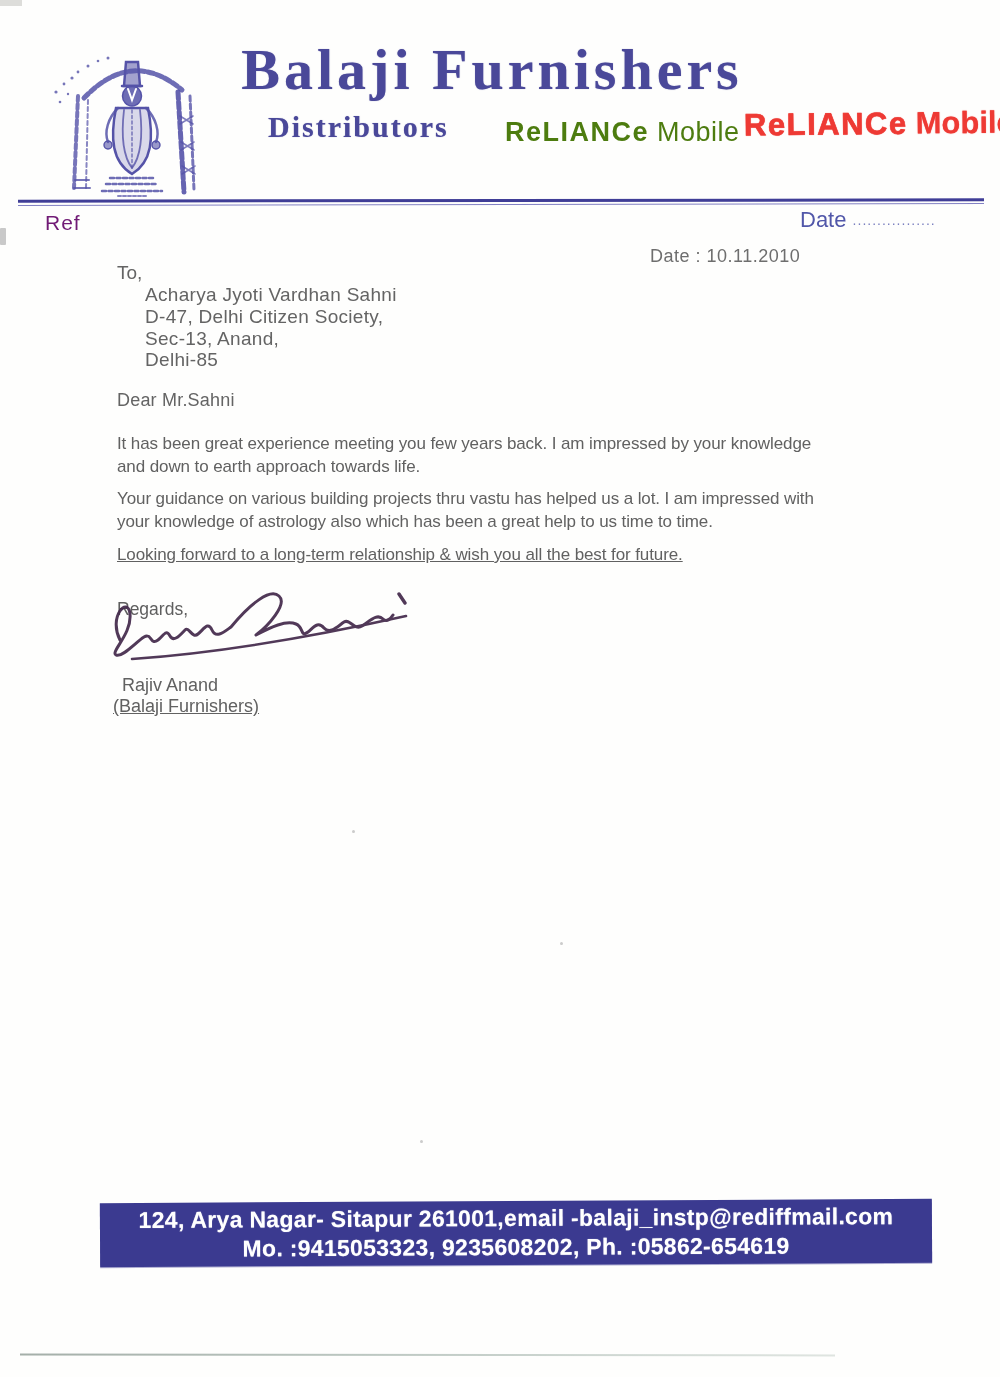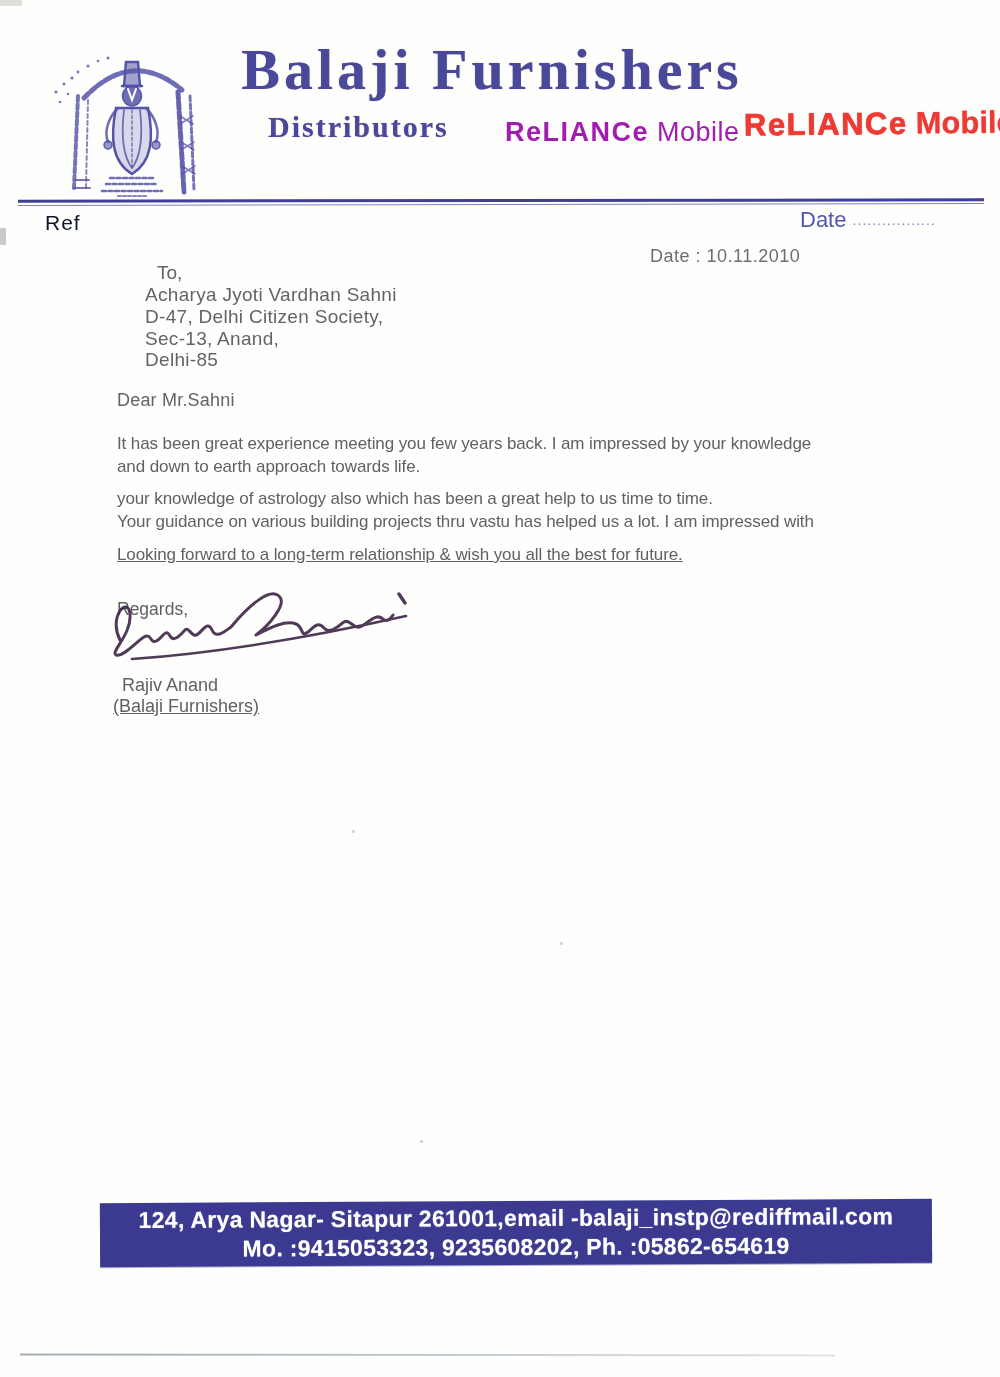--- a/index.html
+++ b/index.html
@@ -17,41 +17,41 @@
     text-shadow:0 0 1px rgba(74,72,153,.55);
   }
   .subtitle{
     position:absolute;left:268px;top:110px;
     font-family:Liberation Serif, serif;font-weight:700;font-size:30px;
     color:#4a4899;letter-spacing:2px;white-space:nowrap;
     text-shadow:0 0 1px rgba(74,72,153,.5);
   }
   .reliance-blue{
     position:absolute;left:505px;top:117px;white-space:nowrap;
-    color:#a21caf;font-size:27px;letter-spacing:.5px;
+    color:#4d7c0f;font-size:27px;letter-spacing:.5px;
   }
   .reliance-blue .rel{font-weight:700;letter-spacing:1.5px;}
   .reliance-blue .mob{font-weight:400;margin-left:8px;}
   .reliance-red{
     position:absolute;left:744px;top:106px;white-space:nowrap;
     color:#ee3a34;font-size:31px;transform:rotate(-.6deg);
     text-shadow:0 0 1px rgba(238,58,52,.8);
   }
   .reliance-red .rel{font-weight:700;letter-spacing:1.5px;-webkit-text-stroke:.6px #ee3a34;}
   .reliance-red .mob{font-weight:700;margin-left:8px;}
   .header-rule{position:absolute;left:18px;top:199px;width:966px;height:3px;background:#403e97;transform:rotate(-.08deg);}
   .header-rule2{position:absolute;left:18px;top:204px;width:966px;height:1px;background:#5a58b0;opacity:.75;transform:rotate(-.12deg);}
   
-  .ref-label{position:absolute;left:45px;top:211px;font-size:21px;color:#0f172a;letter-spacing:1px;}
+  .ref-label{position:absolute;left:45px;top:211px;font-size:21px;color:#701a75;letter-spacing:1px;}
   .date-label{position:absolute;left:800px;top:207px;font-size:22px;color:#5157a9;white-space:nowrap;}
   .date-dots{font-size:14px;letter-spacing:1px;color:#7b80c0;vertical-align:2px;}
   .typed-date{position:absolute;left:650px;top:246px;font-size:18px;color:#6e6e6e;letter-spacing:.5px;white-space:nowrap;}
   
   .body-text{color:#646464;}
-  .to-line{position:absolute;left:117px;top:262px;font-size:19px;margin-left:40px;}
+  .to-line{position:absolute;left:117px;top:262px;font-size:19px;}
   .address{position:absolute;left:117px;top:284px;font-size:19px;line-height:21.8px;letter-spacing:.3px;margin-left:28px;}
   .address div{white-space:nowrap;}
   .salutation{position:absolute;left:117px;top:390px;font-size:18px;letter-spacing:.2px;}
   .para{position:absolute;left:117px;font-size:17px;line-height:22.5px;letter-spacing:-.1px;color:#616161;}
   .para div{white-space:nowrap;}
   .para1{top:433px;}
   .para2{top:488px;}
   .para3{top:544px;text-decoration:underline;}
   .closing{position:absolute;left:117px;top:599px;font-size:17.5px;color:#5e5e5e;}
   .signature{position:absolute;left:100px;top:586px;width:335px;height:96px;}
@@ -154,22 +154,22 @@
     <div>Delhi-85</div>
   </div>
 
   <div class="salutation body-text">Dear Mr.Sahni</div>
 
   <div class="para para1">
     <div>It has been great experience meeting you few years back. I am impressed by your knowledge</div>
     <div>and down to earth approach towards life.</div>
   </div>
   <div class="para para2">
+    <div>Your guidance on various building projects thru vastu has helped us a lot. I am impressed with</div>
     <div>your knowledge of astrology also which has been a great help to us time to time.</div>
-    <div>Your guidance on various building projects thru vastu has helped us a lot. I am impressed with</div>
   </div>
   <div class="para para3">
     <div>Looking forward to a long-term relationship &amp; wish you all the best for future.</div>
   </div>
 
   <div class="closing">Regards,</div>
 
   <svg class="signature" viewBox="0 0 335 96" aria-hidden="true">
     <g stroke="#43294b" stroke-width="3" fill="none" stroke-linecap="round" stroke-linejoin="round" opacity=".92">
       <path d="M 20,54

